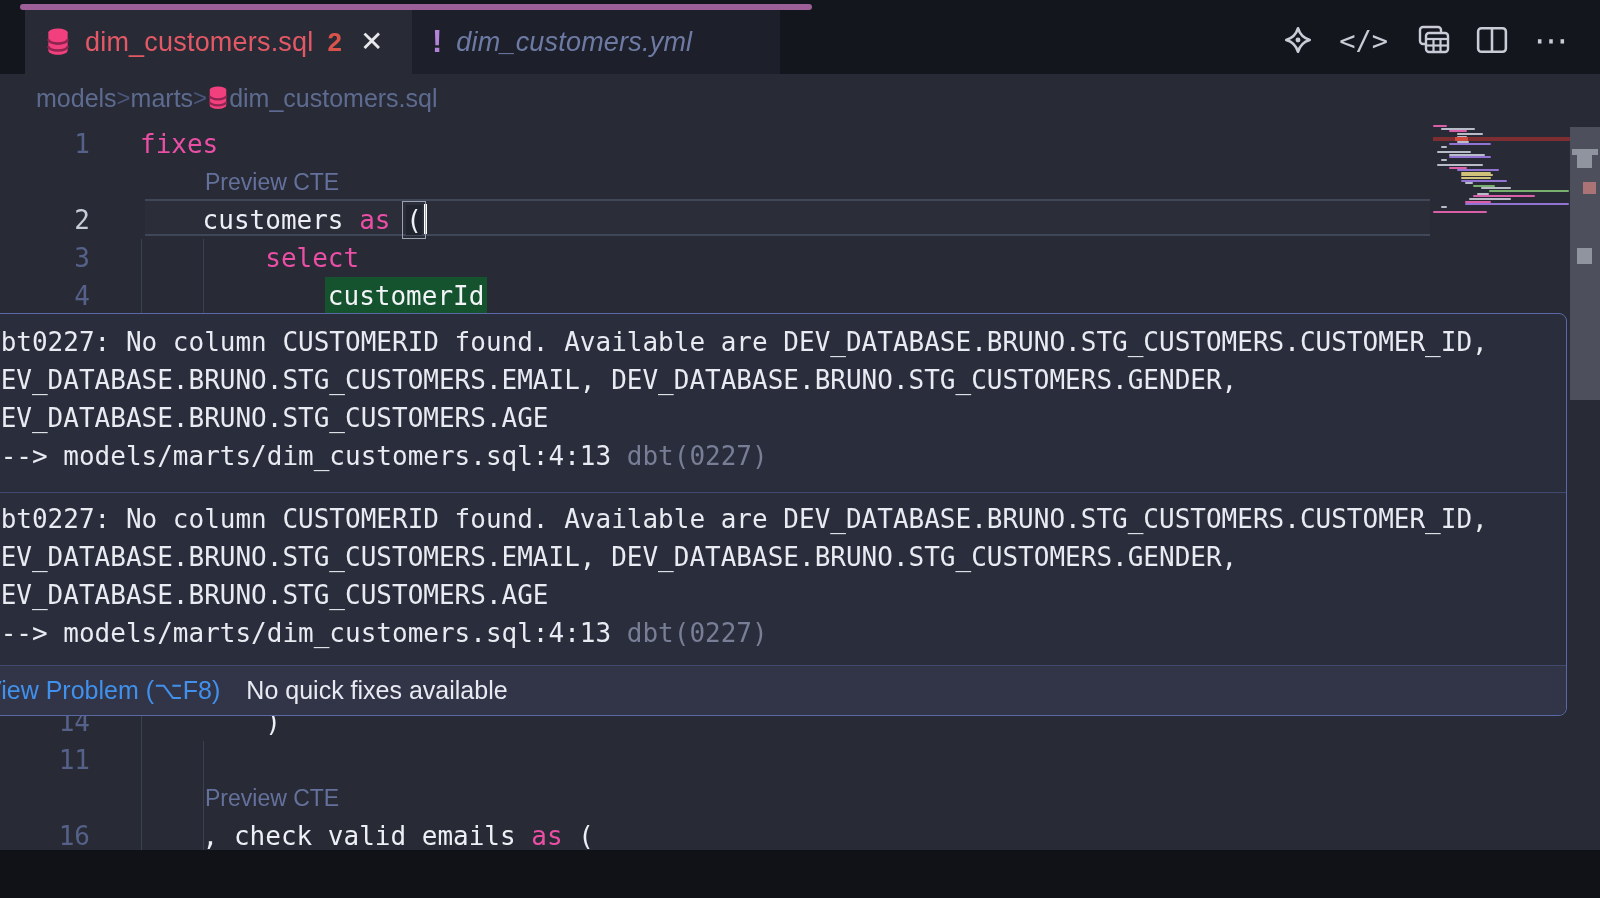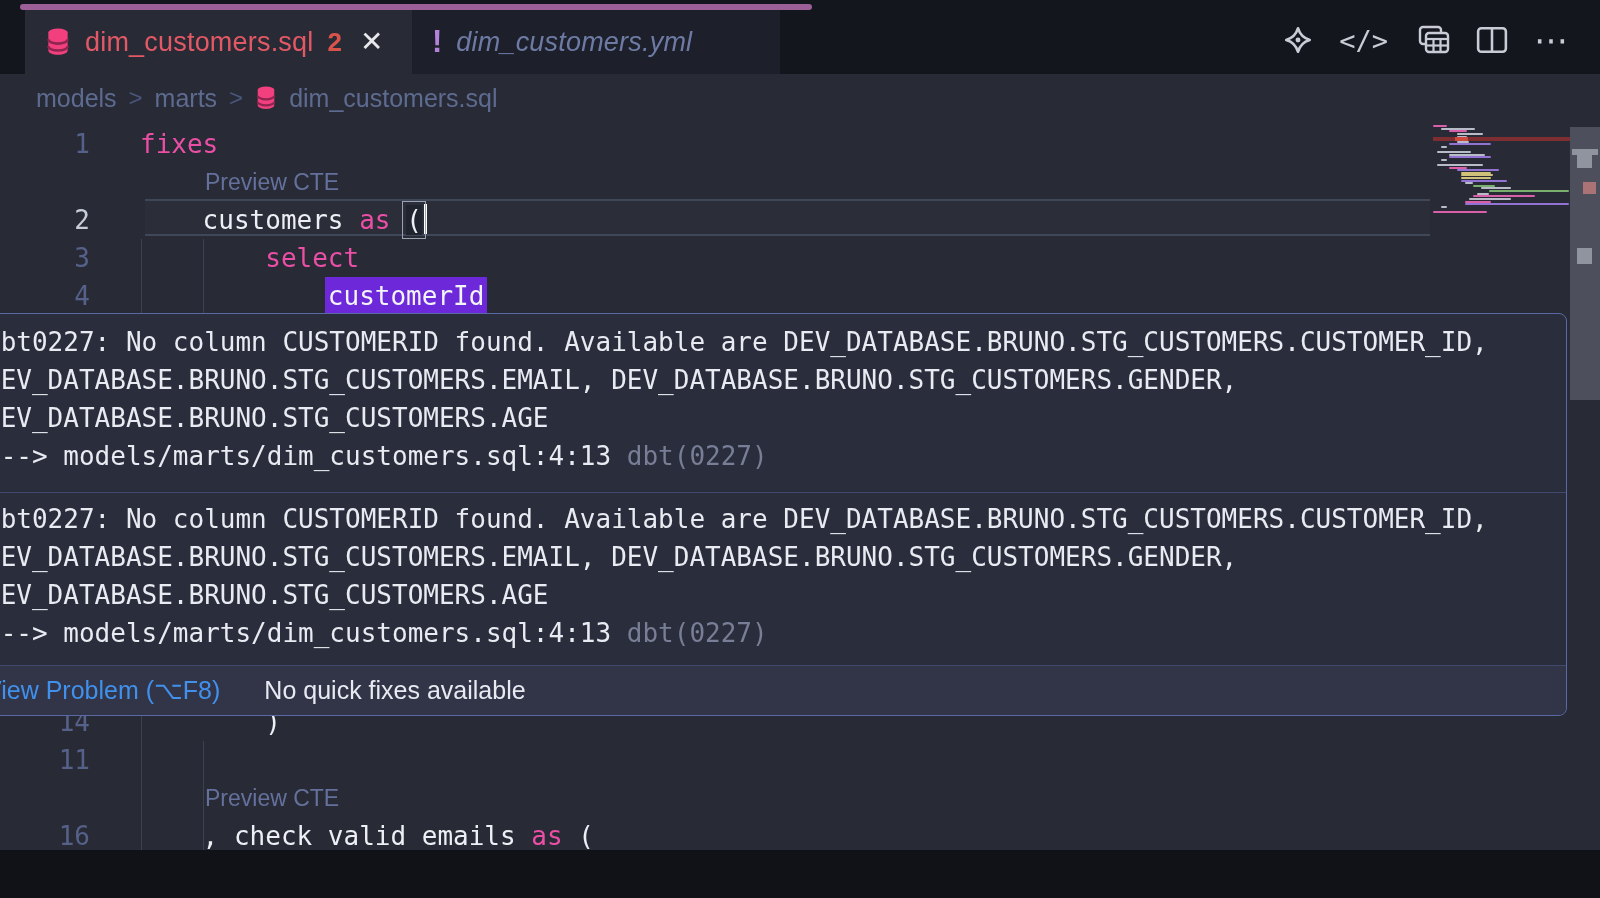--- a/index.html
+++ b/index.html
@@ -17,31 +17,31 @@
   #tab2 .tab-title{color:#6d7aa4;font-style:italic;}
   .tab-badge{color:#d8544b;font-size:26px;font-weight:bold;}
   .tab-close{color:#e8e9ed;font-size:28px;line-height:1;margin-left:4px;cursor:pointer;}
   .yml-err{color:#b283d8;font-size:31px;font-weight:bold;font-style:normal;}
   #tab-actions{position:absolute;right:30px;top:10px;height:60px;display:flex;align-items:center;gap:26px;color:#c9ccd6;}
   #tab-actions svg{display:block;}
   .txt-icon{font-size:27px;font-family:"DejaVu Sans Mono",monospace;color:#c9ccd6;}
   .dots-icon{font-size:34px;letter-spacing:2px;color:#c9ccd6;}
   
   #breadcrumb{position:absolute;left:0;top:74px;width:1600px;height:48px;display:flex;
-              align-items:center;gap:12px;padding-left:36px;box-sizing:border-box;
+              align-items:center;gap:0;padding-left:36px;box-sizing:border-box;
               font-size:25px;color:#5e6b90;background:#282b36;}
   .bc-sep{color:#49557a;font-size:24px;}
   
   .crow{position:absolute;left:0;width:1430px;height:38px;line-height:38px;
         font-family:"DejaVu Sans Mono",monospace;font-size:26px;white-space:pre;}
   .crow .ln{position:absolute;left:0;width:90px;text-align:right;color:#566189;}
   .crow .code{position:absolute;left:140px;}
   .ln.active{color:#c7ccd9;}
   .tok-p{color:#edeff5;} .tok-k{color:#ea4fa5;}
-  .tok-e{color:#f2f4f8;background:#6d28d9;padding:4px 3px;margin:0 -3px;
+  .tok-e{color:#f2f4f8;background:#14532d;padding:4px 3px;margin:0 -3px;
          text-decoration:underline wavy #e3494f 2.5px;text-underline-offset:8px;}
   .tok-b{color:#edeff5;outline:1.5px solid #9aa1b0;outline-offset:3px;background:#20242e;}
   .caret{display:inline-block;width:3px;height:30px;background:#ffffff;vertical-align:-5px;margin-left:2px;}
   .lens{position:absolute;left:205px;height:38px;line-height:38px;font-size:23px;color:#64719c;cursor:pointer;}
   .guide{position:absolute;width:1px;background:#3a4150;}
   #curline{position:absolute;left:145px;top:199px;width:1285px;height:37px;box-sizing:border-box;
            border-top:2.5px solid #3f4758;border-bottom:2.5px solid #3f4758;background:rgba(255,255,255,.015);}
   
   .rt1{top:125px}.rtl1{top:163px}.rt2{top:201px}.rt3{top:239px}.rt4{top:277px}
   .rt14{top:703px}.rt15{top:741px}.rtl2{top:779px}.rt16{top:817px}.rt17{top:855px}
@@ -60,21 +60,21 @@
            background:#2a2d3b;border:1.5px solid #5a69a5;border-radius:8px;z-index:10;
            font-family:"DejaVu Sans Mono",monospace;font-size:26px;color:#e9ebf2;}
   .tt-block{padding:9px 0 0 4px;height:169px;box-sizing:content-box;}
   .tt-block.second{border-top:1.5px solid #3f4a6e;padding-top:7px;height:158px;}
   .tt-line{line-height:38px;white-space:pre;}
   .tt-code{color:#777e95;}
   #tt-status{position:absolute;left:0;bottom:0;width:100%;height:50px;box-sizing:border-box;
              background:#323548;border-top:1.5px solid #3f4a6e;border-radius:0 0 8px 8px;
              display:flex;align-items:center;font-family:"Liberation Sans",sans-serif;font-size:25px;}
   #tt-link{color:#4090ec;padding-left:4px;cursor:pointer;white-space:pre;}
-  #tt-nofix{color:#e8eaf2;margin-left:44px;}
+  #tt-nofix{color:#e8eaf2;margin-left:26px;}
   
   #sash{position:absolute;left:0;top:889px;width:1600px;height:5px;background:#7f68c8;z-index:12;}
   #below-sash{position:absolute;left:0;top:894px;width:1600px;height:4px;background:#15161d;z-index:12;}
 </style>
 </head>
 <body>
 
 <div id="stage">
 
   <div id="tabbar">

